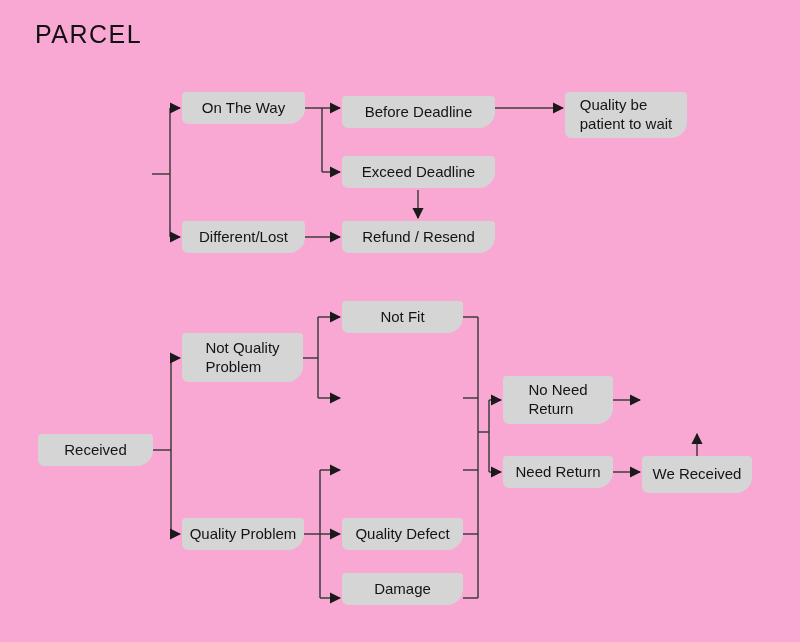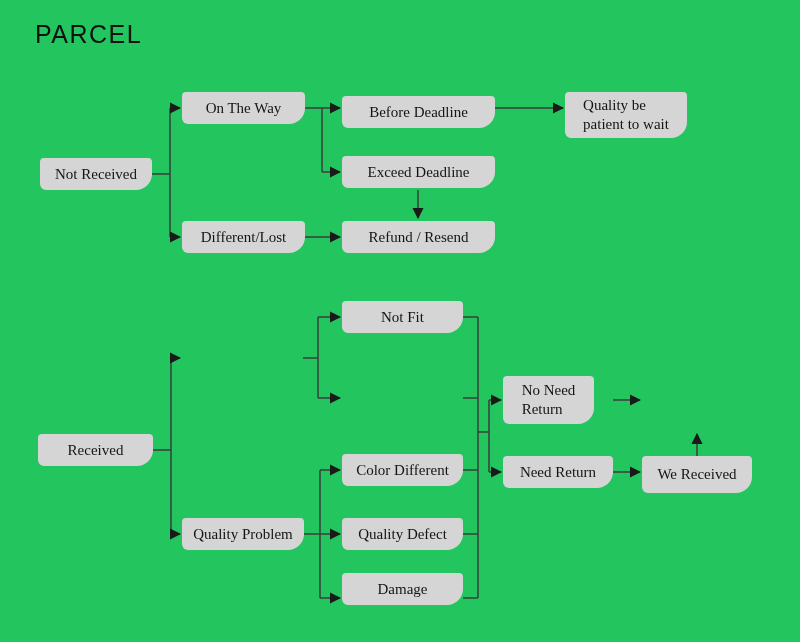--- a/index.html
+++ b/index.html
@@ -1,19 +1,19 @@
 <!DOCTYPE html>
 <html><head>
 <meta charset="utf-8">
 <style>
   html,body{margin:0;padding:0;background:#ffffff;}
   #canvas{
     position:relative;
     width:800px;height:642px;
-    background:#22c55e;
+    background:#f9a8d4;
     font-family:"Liberation Sans", sans-serif;
     overflow:hidden;
   }
   #edges-svg{position:absolute;left:0;top:0;width:800px;height:642px;}
   .title{
     position:absolute;left:35px;top:20px;
     font-size:25px;letter-spacing:1.5px;color:#111111;font-weight:400;
   }
   .box{
     position:absolute;
@@ -21,21 +21,20 @@
     border-radius:4px 4px 16px 6px;
     display:flex;align-items:center;justify-content:center;
     color:#141414;
     font-size:15px;
     line-height:1.25;
     box-sizing:border-box;
   }
   .box .label{
     white-space:pre-line;
     text-align:left;
-    font-family:Liberation Serif, serif;
   }
   .box.center .label{text-align:center;}
 </style>
 </head>
 <body>
 
 <div id="canvas">
 
   <svg id="edges-svg" viewBox="0 0 800 642" xmlns="http://www.w3.org/2000/svg">
     <defs>
@@ -83,23 +82,20 @@
       <path d="M489 472 H501" marker-end="url(#arrow)"></path>
 
       <path d="M613 400 H640" marker-end="url(#arrow)"></path>
       <path d="M613 472 H640" marker-end="url(#arrow)"></path>
       <path d="M697 456 V434" marker-end="url(#arrow)"></path>
     </g>
   </svg>
 
   <div class="title">PARCEL</div>
 
-  <div class="box center" style="left:40px;top:158px;width:112px;height:32px">
-    <span class="label">Not Received</span>
-  </div>
   <div class="box center" style="left:182px;top:92px;width:123px;height:32px">
     <span class="label">On The Way</span>
   </div>
   <div class="box center" style="left:182px;top:221px;width:123px;height:32px">
     <span class="label">Different/Lost</span>
   </div>
   <div class="box center" style="left:342px;top:96px;width:153px;height:32px">
     <span class="label">Before Deadline</span>
   </div>
   <div class="box center" style="left:342px;top:156px;width:153px;height:32px">
@@ -109,36 +105,37 @@
     <span class="label">Refund / Resend</span>
   </div>
   <div class="box" style="left:565px;top:92px;width:122px;height:46px">
     <span class="label">Quality be
 patient to wait</span>
   </div>
 
   <div class="box center" style="left:38px;top:434px;width:115px;height:32px">
     <span class="label">Received</span>
   </div>
+  <div class="box" style="left:182px;top:333px;width:121px;height:49px">
+    <span class="label">Not Quality
+Problem</span>
+  </div>
   <div class="box center" style="left:182px;top:518px;width:122px;height:32px">
     <span class="label">Quality Problem</span>
   </div>
   <div class="box center" style="left:342px;top:301px;width:121px;height:32px">
     <span class="label">Not Fit</span>
-  </div>
-  <div class="box center" style="left:342px;top:454px;width:121px;height:32px">
-    <span class="label">Color Different</span>
   </div>
   <div class="box center" style="left:342px;top:518px;width:121px;height:32px">
     <span class="label">Quality Defect</span>
   </div>
   <div class="box center" style="left:342px;top:573px;width:121px;height:32px">
     <span class="label">Damage</span>
   </div>
-  <div class="box" style="left:503px;top:376px;width:91px;height:48px">
+  <div class="box" style="left:503px;top:376px;width:110px;height:48px">
     <span class="label">No Need
 Return</span>
   </div>
   <div class="box center" style="left:503px;top:456px;width:110px;height:32px">
     <span class="label">Need Return</span>
   </div>
   <div class="box center" style="left:642px;top:456px;width:110px;height:37px">
     <span class="label">We Received</span>
   </div>
 

